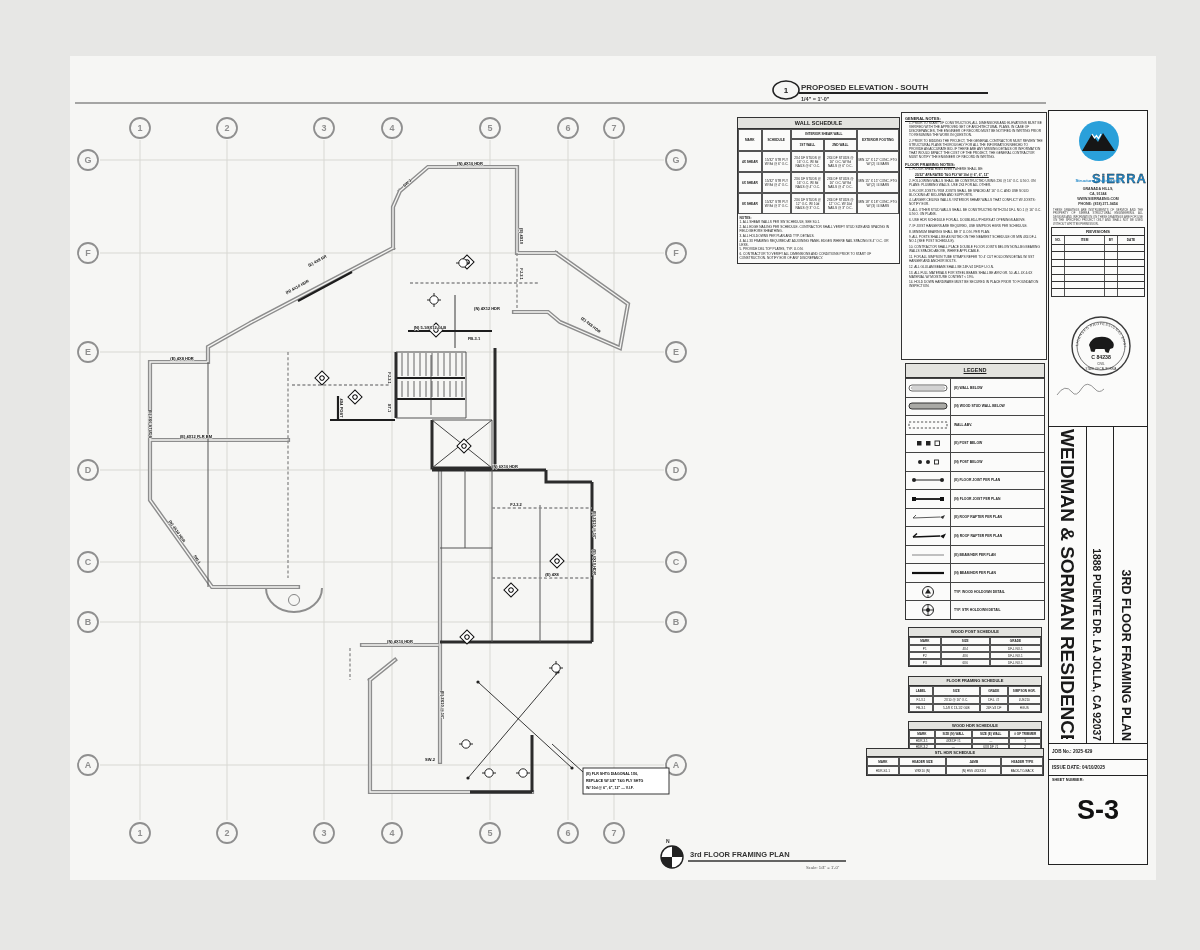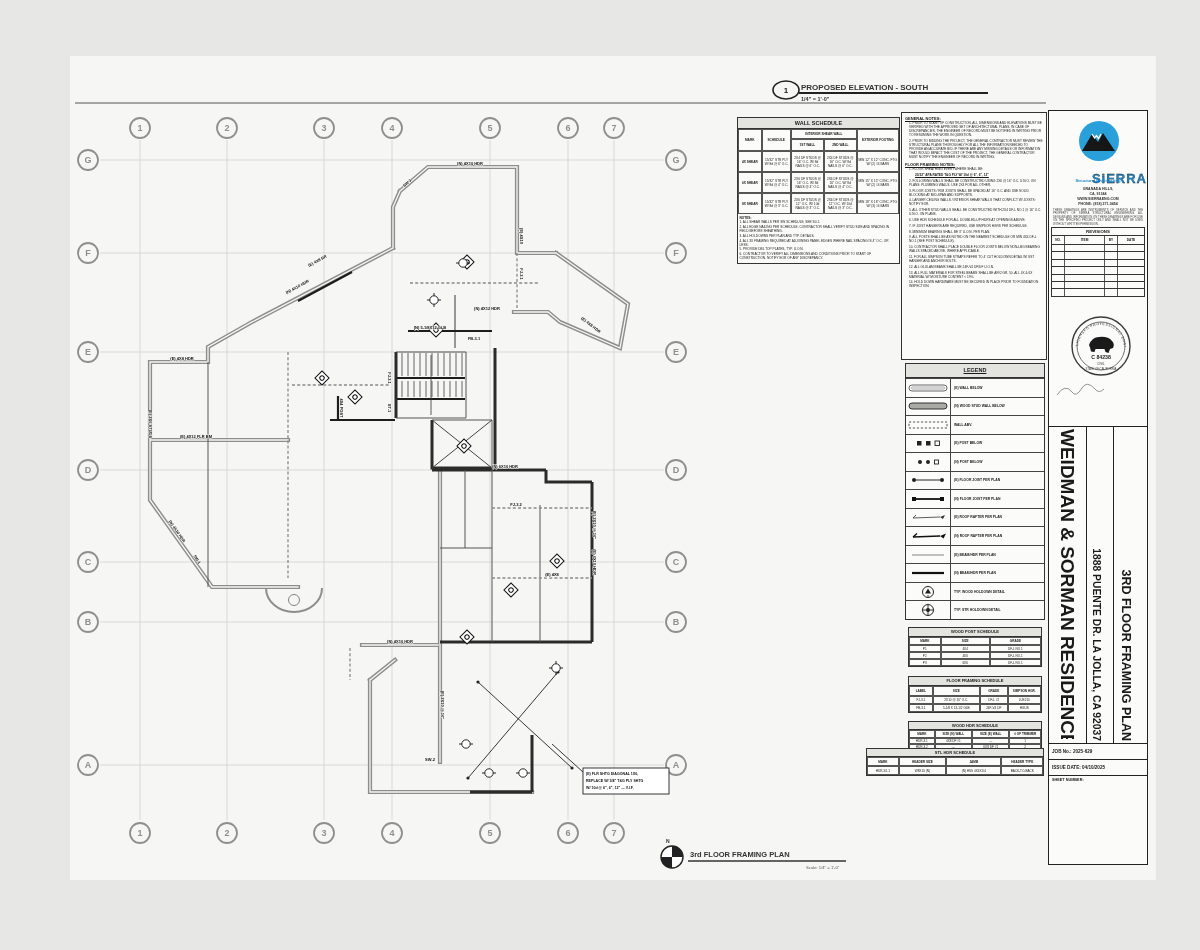--- a/index.html
+++ b/index.html
@@ -637,14 +637,15 @@
     <div class="vl" style="left:37px"></div>
     <div class="vl" style="left:64px"></div>
 
     <div class="vt" style="left:32px;top:318px;width:310px;height:28px;font-size:19px;line-height:28px;white-space:nowrap">WEIDMAN &amp; SORMAN RESIDENCE</div>
     <div class="vt" style="left:54px;top:378px;width:252px;height:14px;font-size:10.3px;line-height:14px;text-align:right;white-space:nowrap">1888 PUENTE DR. LA JOLLA, CA 92037</div>
     <div class="vt" style="left:86px;top:456px;width:174px;height:18px;font-size:12.5px;line-height:18px;text-align:right;white-space:nowrap">3RD FLOOR FRAMING PLAN</div>
 
     <div class="jrow" style="top:632px">JOB No.: 2025-629</div>
     <div class="jrow" style="top:648px">ISSUE DATE: 04/10/2025</div>
     <div class="jrow" style="top:664px;height:10px;line-height:9px;font-size:3.8px">SHEET NUMBER:</div>
+    <div style="position:absolute;left:0;right:0;top:684px;height:50px;text-align:center;font-size:27px;font-weight:bold;color:#111">S-3</div>
   </div>
 </div>
 
 </body></html>

